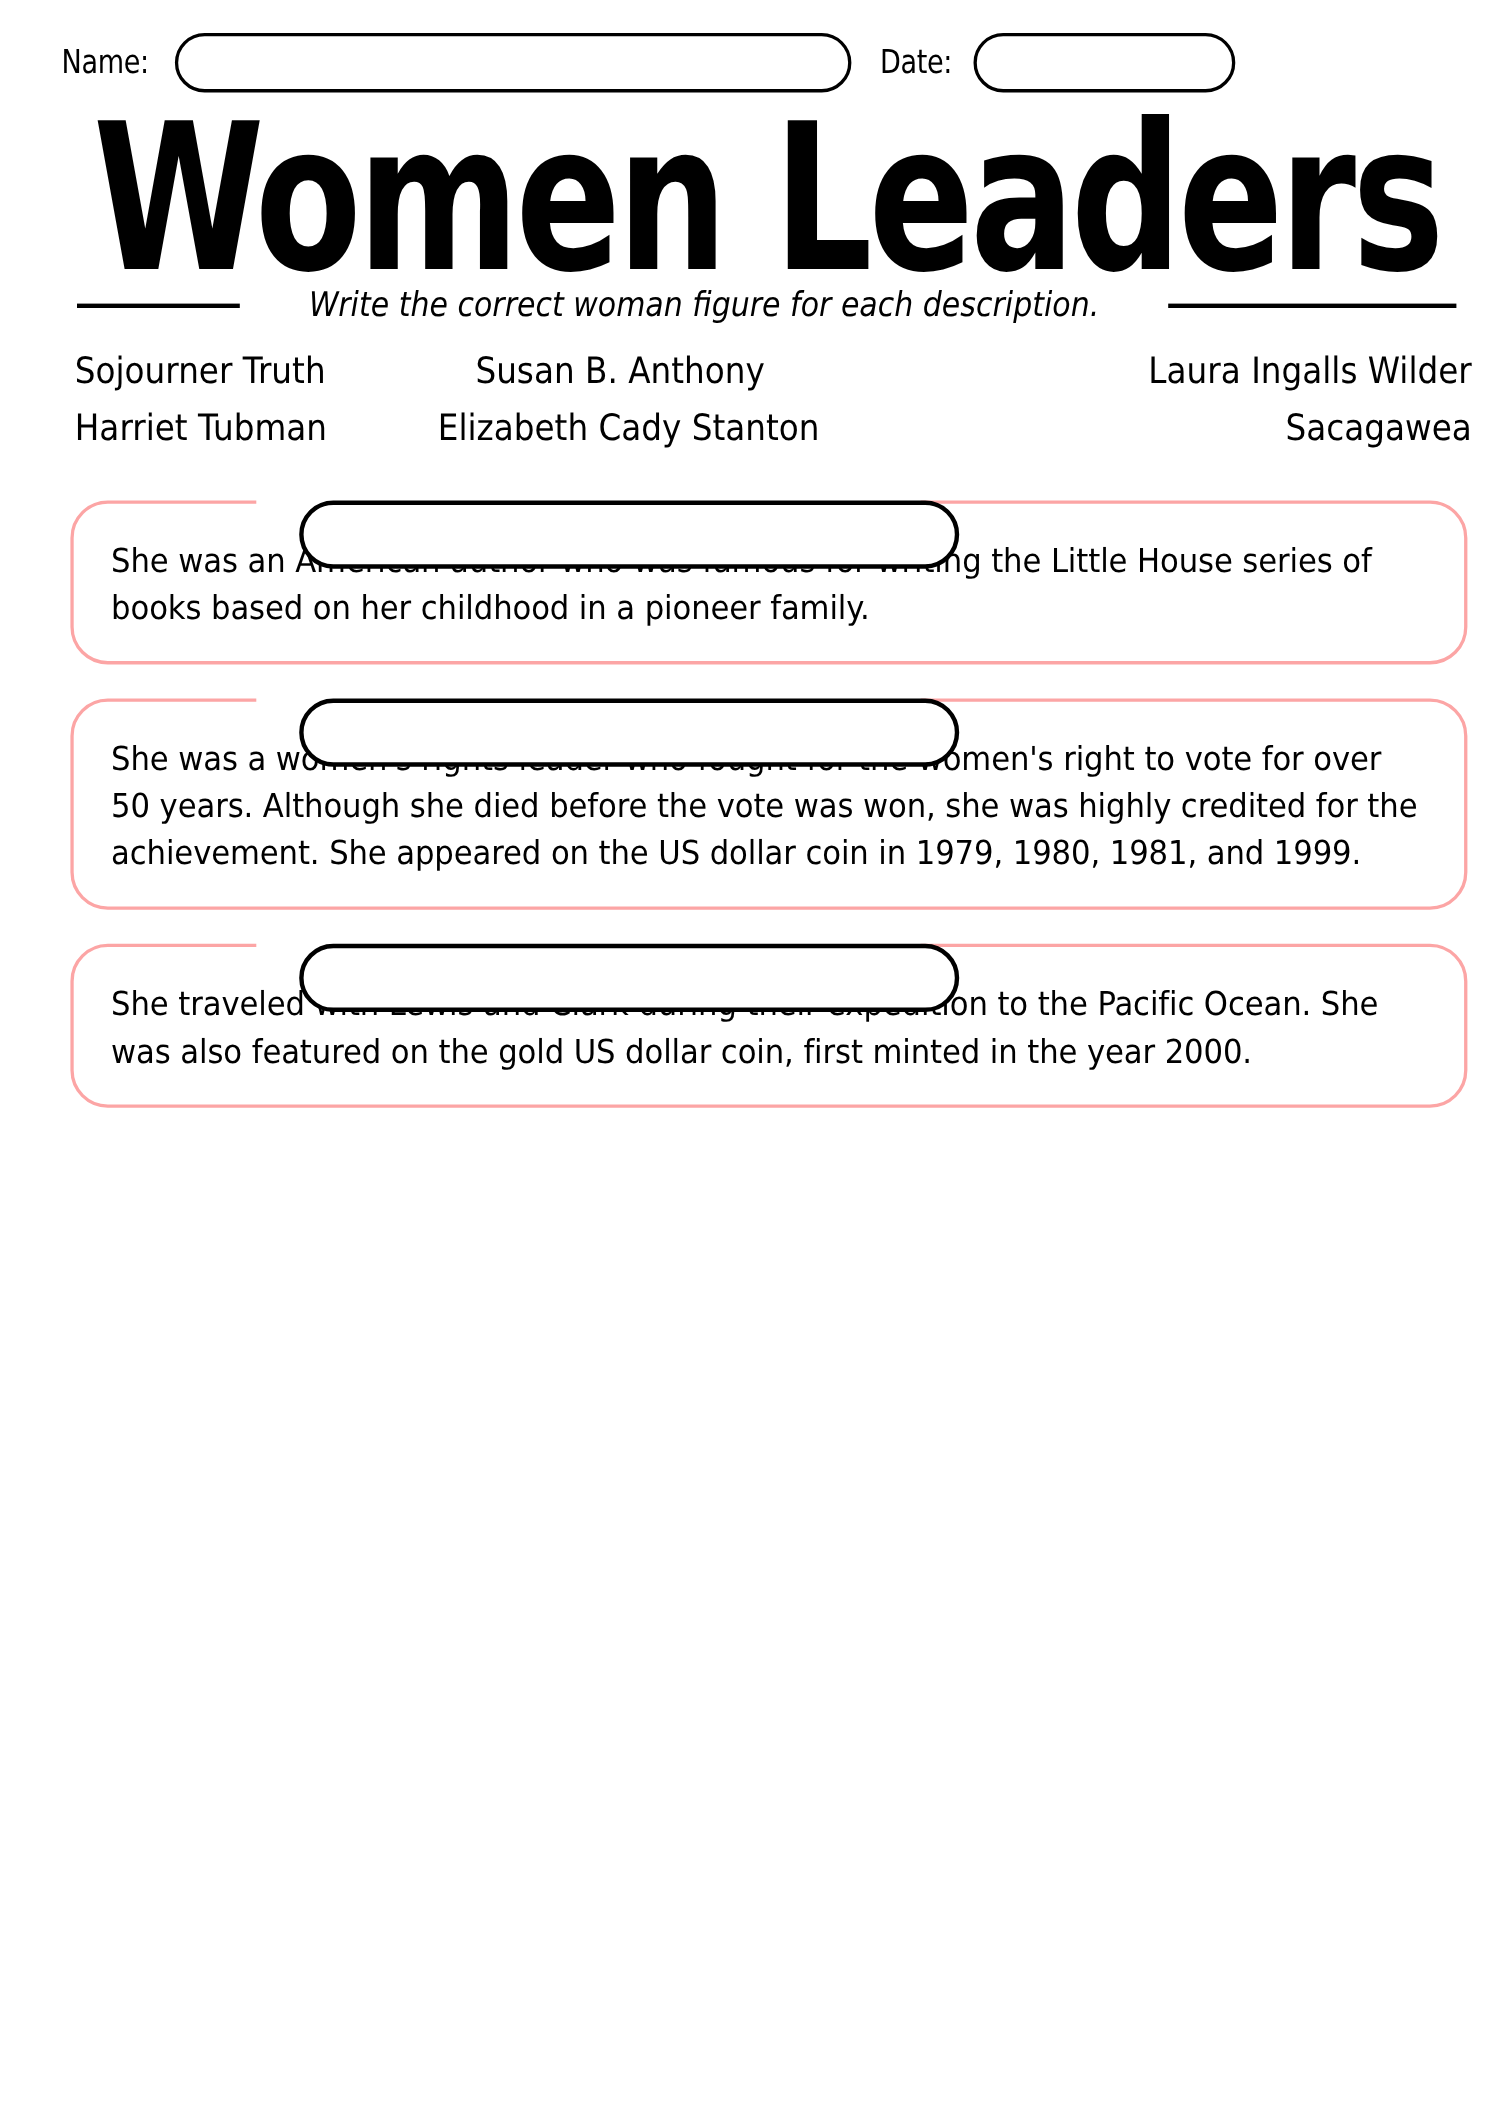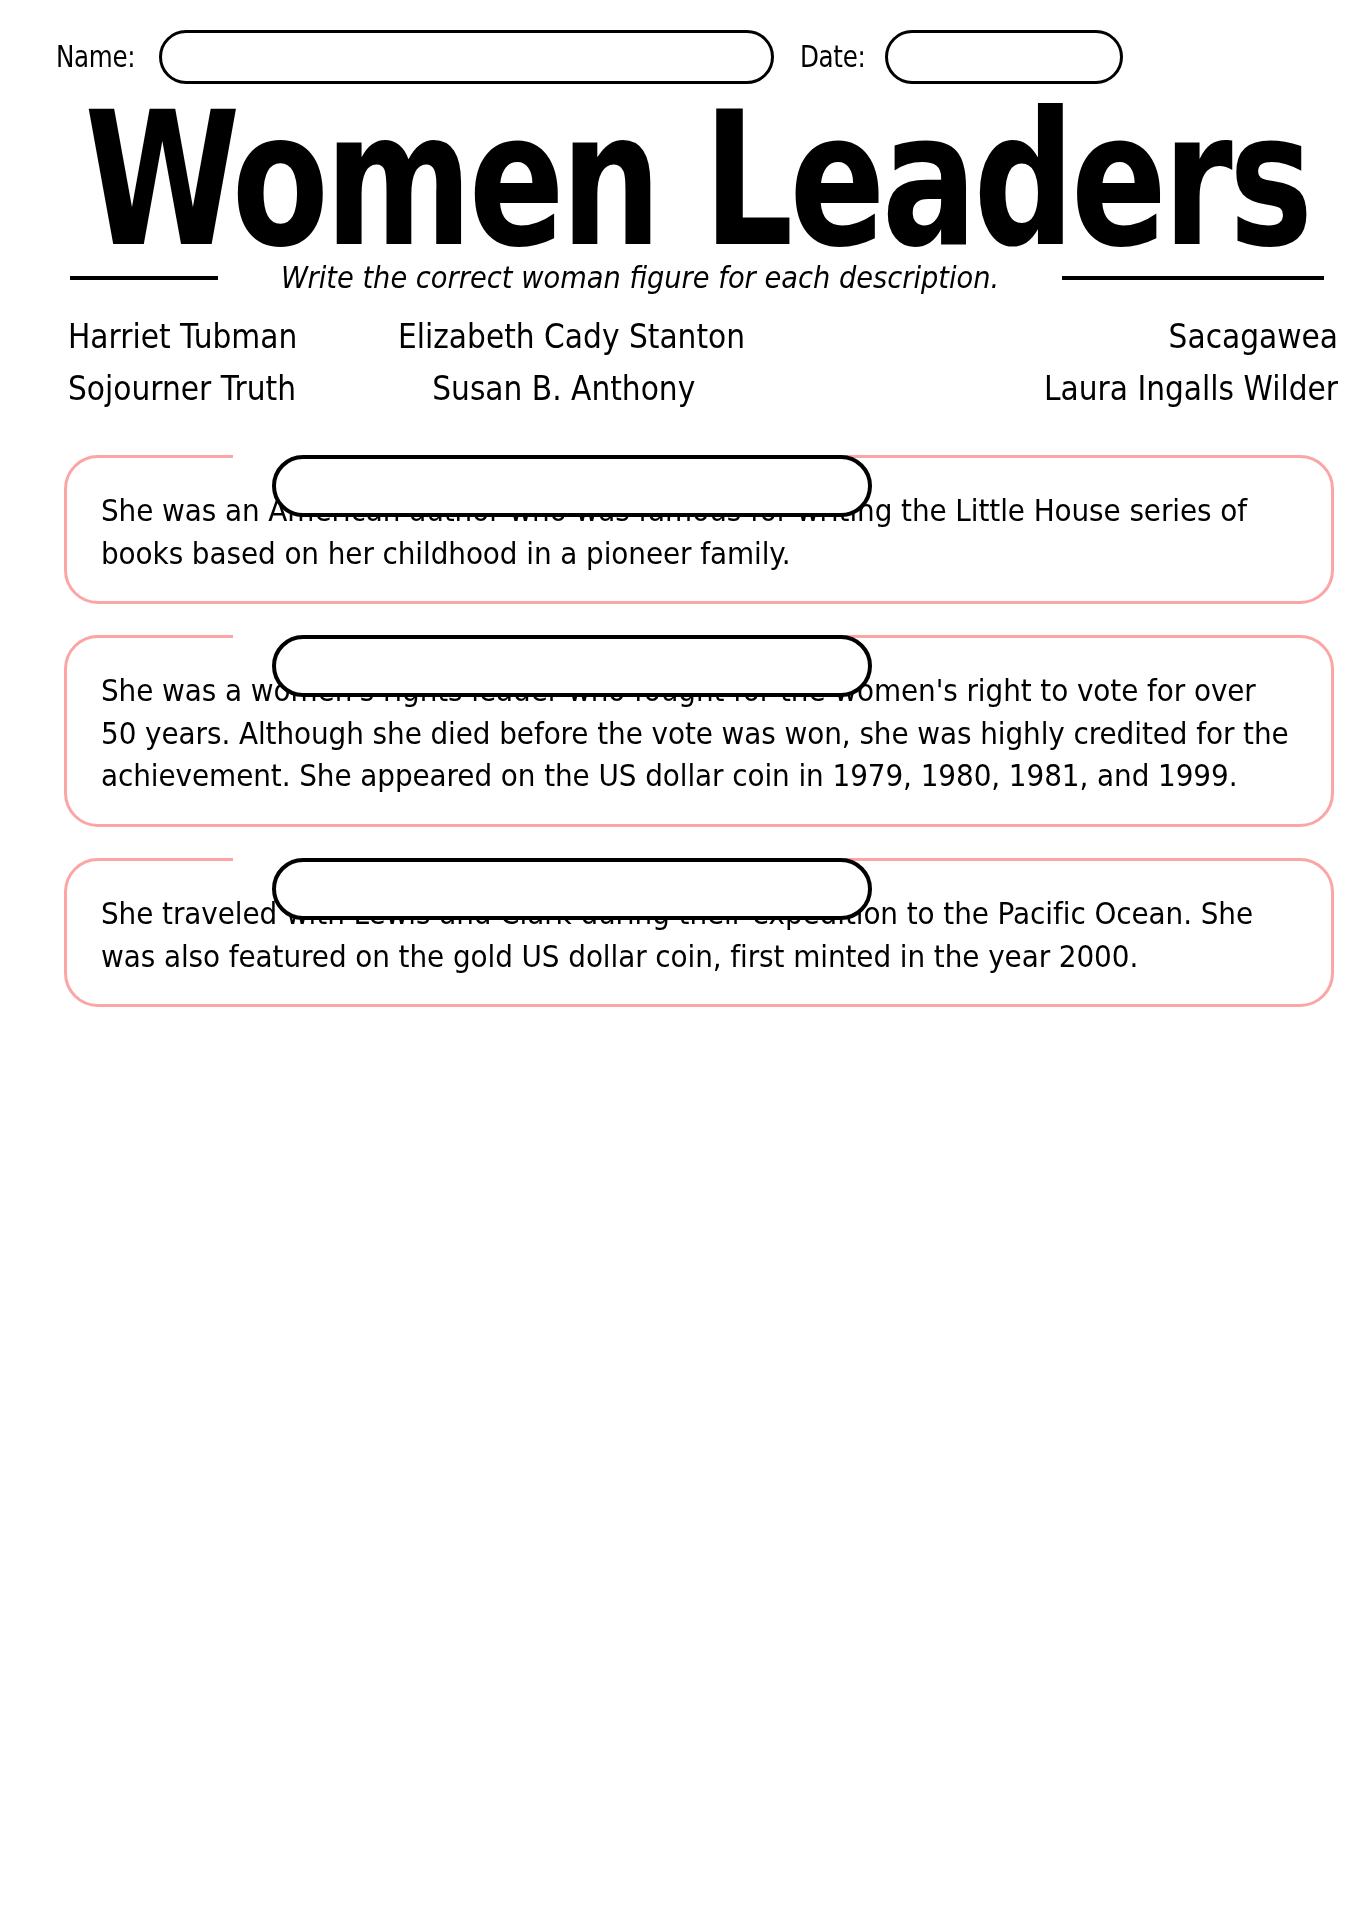--- a/index.html
+++ b/index.html
@@ -197,29 +197,29 @@
 
   <div class="title">Women Leaders</div>
 
   <div class="subtitle-row">
     <div class="rule rule-left"></div>
     <div class="subtitle-text">Write the correct woman figure for each description.</div>
     <div class="rule rule-right"></div>
   </div>
 
   <div class="wordbank">
+    <div class="wb-row wb-row2">
+      <div class="wb-cell wb-c1">Sojourner Truth</div>
+      <div class="wb-cell wb-c2">Susan B. Anthony</div>
+      <div class="wb-cell wb-c3">Laura Ingalls Wilder</div>
+    </div>
     <div class="wb-row wb-row1">
       <div class="wb-cell wb-c1">Harriet Tubman</div>
       <div class="wb-cell wb-c2">Elizabeth Cady Stanton</div>
       <div class="wb-cell wb-c3">Sacagawea</div>
-    </div>
-    <div class="wb-row wb-row2">
-      <div class="wb-cell wb-c1">Sojourner Truth</div>
-      <div class="wb-cell wb-c2">Susan B. Anthony</div>
-      <div class="wb-cell wb-c3">Laura Ingalls Wilder</div>
     </div>
   </div>
 
   <div class="questions">
 
     <div class="qblock">
       <div class="answer-pill"></div>
       <div class="desc-box q-h2">
         <div class="desc-text">She was an American author who was famous for writing the Little House series of books based on her childhood in a pioneer family.</div>
       </div>

